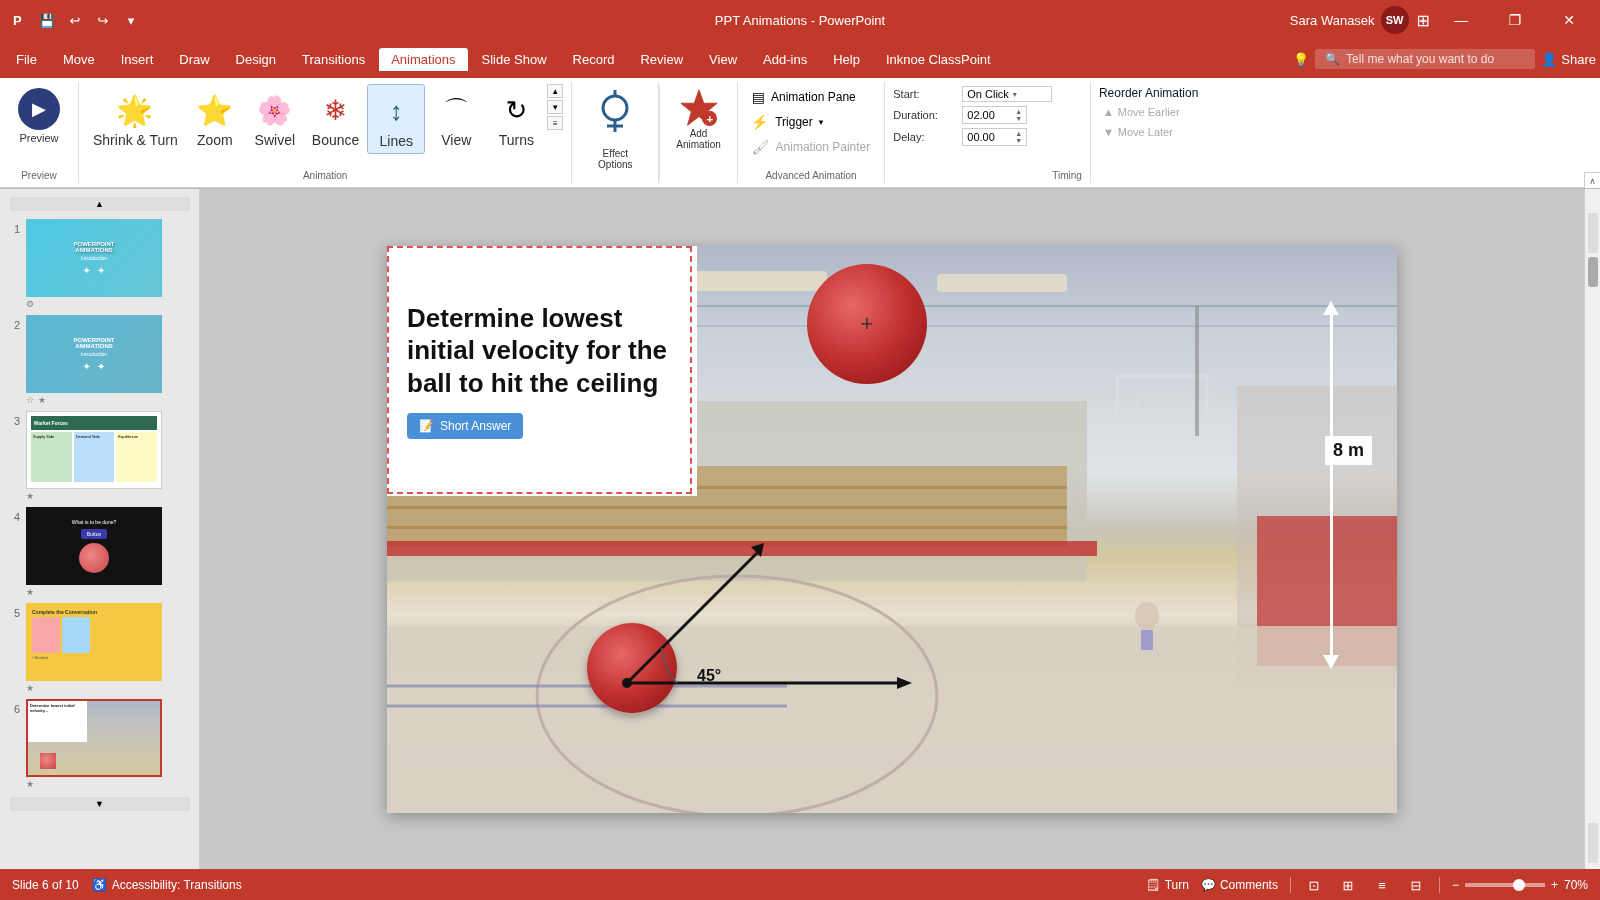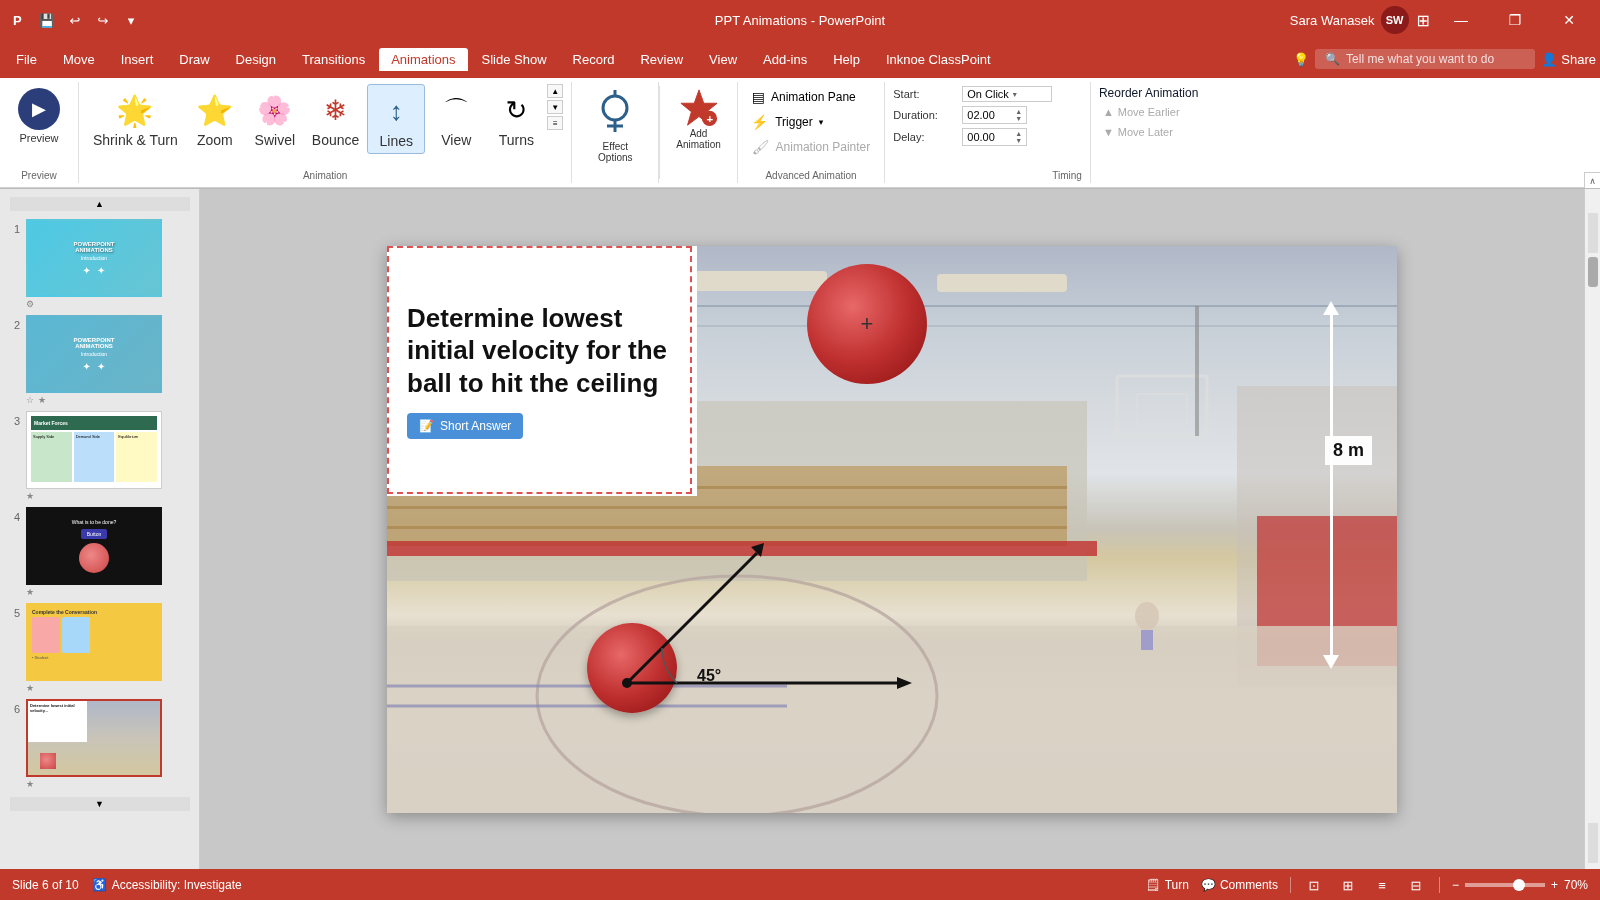--- a/index.html
+++ b/index.html
@@ -104,21 +104,21 @@
       display: flex;
       flex-direction: column;
       align-items: center;
       justify-content: center;
       padding: 6px 10px;
       cursor: pointer;
       border-radius: 3px;
       min-width: 70px;
     }
     .effect-options-icon { font-size: 28px; color: #2c3e7a; }
-    .effect-options-label { font-size: 10px; color: #333; text-align: center; }
+    .effect-options-label { font-size: 10px; color: #333; text-align: center; margin-top: 7px; }
 
     
     .add-anim-btn {
       display: flex;
       flex-direction: column;
       align-items: center;
       justify-content: center;
       padding: 4px 8px;
       cursor: pointer;
       border-radius: 3px;
@@ -771,21 +771,21 @@
     <div style="flex:1;"></div>
     <div style="width:10px;height:40px;background:#ddd;margin-bottom:2px;"></div>
   </div>
 </div>
 
 <div id="statusbar">
   <div class="statusbar-left">
     <span>Slide 6 of 10</span>
     <div class="status-btn">
       <span>♿</span>
-      <span>Accessibility: Investigate</span>
+      <span>Accessibility: Transitions</span>
     </div>
   </div>
   <div class="statusbar-right">
     <div class="status-btn">
       <span>🗒</span>
       <span>Turn</span>
     </div>
     <div class="status-btn">
       <span>💬</span>
       <span>Comments</span>

